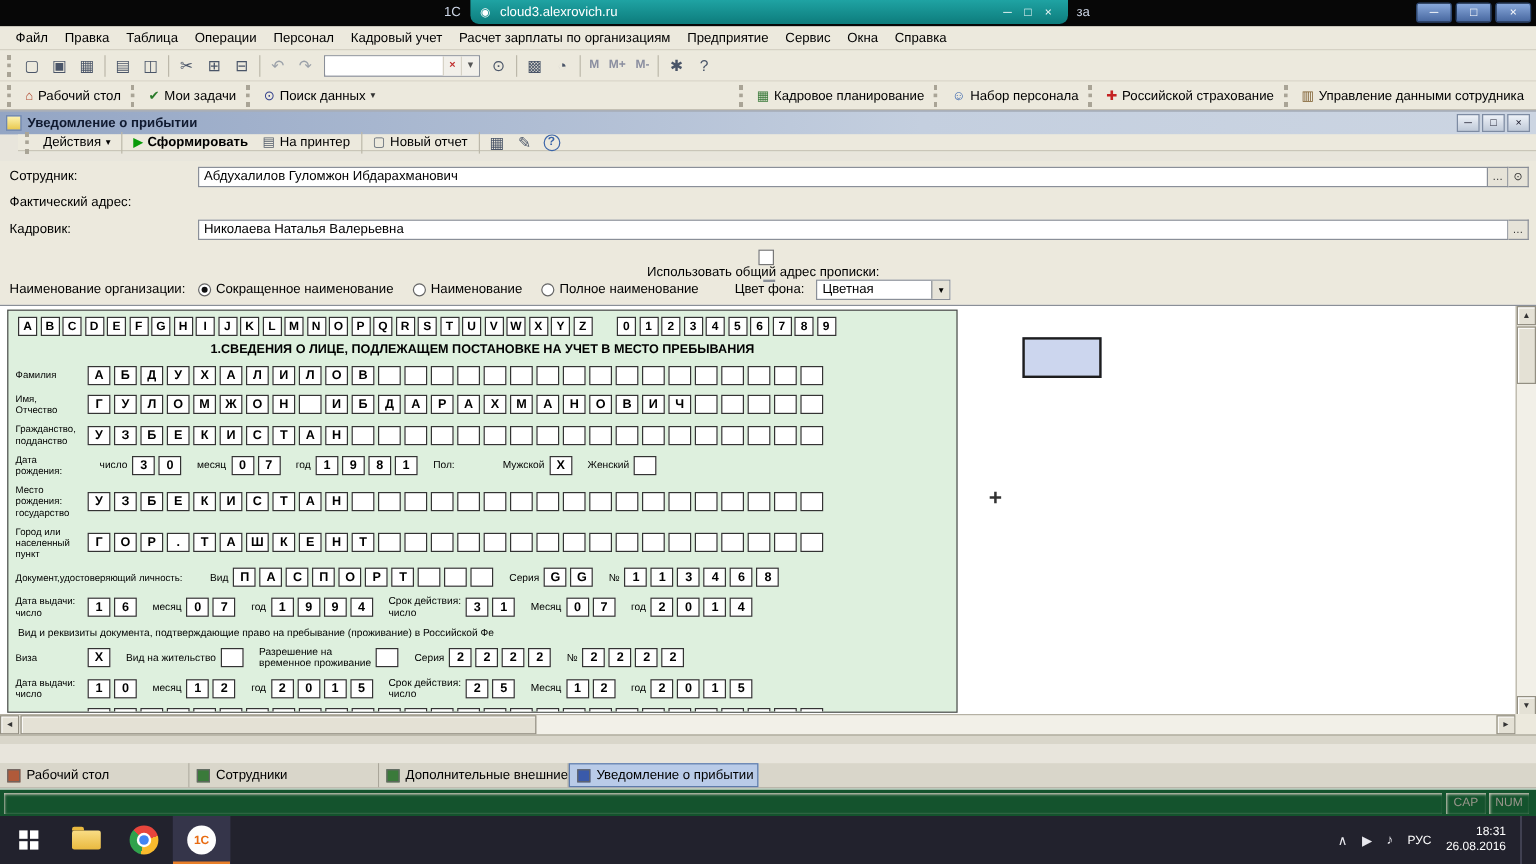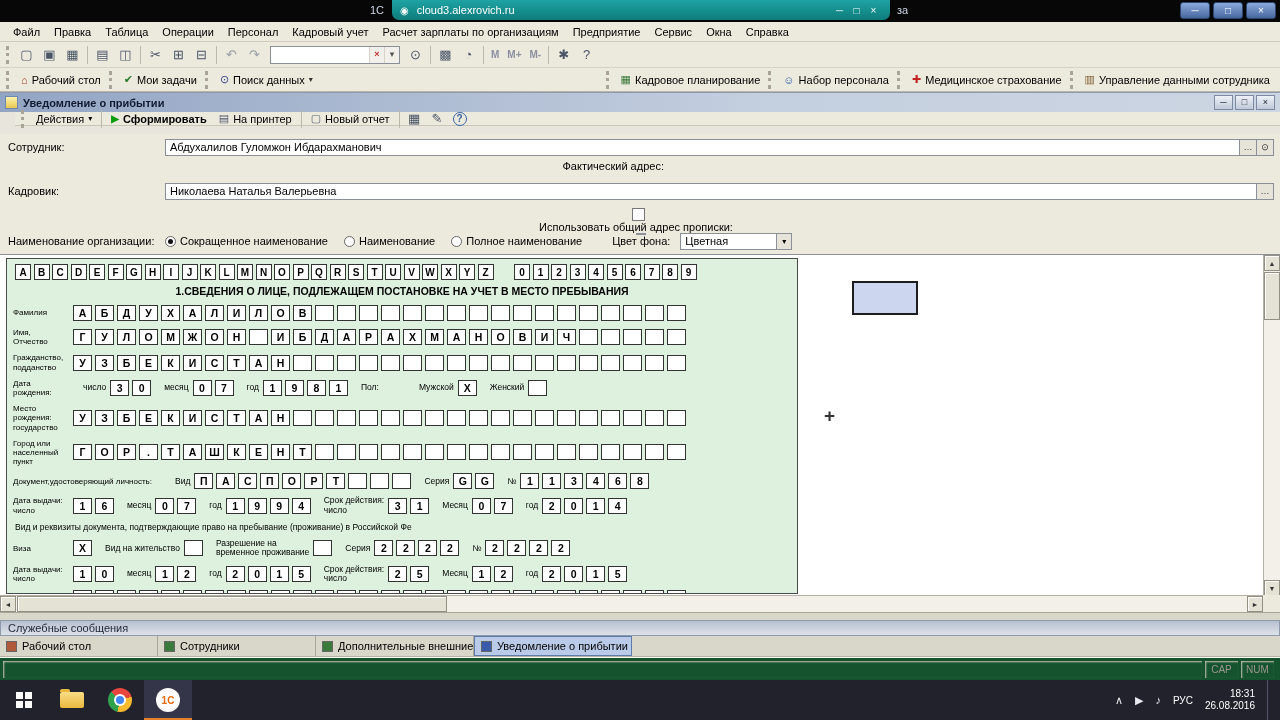--- a/index.html
+++ b/index.html
@@ -216,21 +216,21 @@
           <span>Кадровое планирование</span>
         </span>
         <span class="grip"></span>
         <span class="pbtn">
           <span class="g" style="color: rgb(42, 90, 170);">☺</span>
           <span>Набор персонала</span>
         </span>
         <span class="grip"></span>
         <span class="pbtn">
           <span class="g" style="color: rgb(196, 34, 34);">✚</span>
-          <span>Медицинское страхование</span>
+          <span>Российской страхование</span>
         </span>
         <span class="grip"></span>
         <span class="pbtn">
           <span class="g" style="color: rgb(122, 90, 42);">▥</span>
           <span>Управление данными сотрудника</span>
         </span>
       </div>
   </div>
 
   <div id="mdititle" class="abs">
@@ -271,21 +271,21 @@
 
   <div id="fields" class="abs" style="position:absolute;">
     <div class="frow" style="top:4px;">
       <span class="flab">Сотрудник:</span>
       <div class="finput">
           <span>Абдухалилов Гуломжон Ибдарахманович</span>
         </div>
       <span class="fbtn">…</span>
       <span class="fbtn">⊙</span>
     </div>
-    <div class="frow" style="top:26px;flex-direction:column;">
+    <div class="frow" style="top:26px;">
       <span class="flab">Фактический адрес:</span>
     </div>
     <div class="frow" style="top:48px;">
       <span class="flab">Кадровик:</span>
       <div class="finput">
           <span>Николаева Наталья Валерьевна</span>
         </div>
       <span class="fbtn">…</span>
     </div>
     <div class="frow" style="top:74px;flex-direction:column;">
@@ -688,23 +688,20 @@
     </div>
     <div id="hsb">
       <span class="sbtn" style="left:0;top:0;">◄</span>
       <span class="thumb" style="left:17px;top:0;width:430px;height:16px;"></span>
       <span class="sbtn" style="right:0;top:0;">►</span>
     </div>
     <div id="sbcorner"></div>
   </div>
 
   <div id="splitter" class="abs"></div>
-  <div id="svcbar" class="abs">
-    <span>Служебные сообщения</span>
-  </div>
   <div id="tabsbar" class="abs">
       <span class="wtab">
         <span class="ticn" style="background: rgb(176, 90, 58);"></span>
         <span>Рабочий стол</span>
       </span>
       <span class="wtab">
         <span class="ticn" style="background: rgb(58, 122, 58);"></span>
         <span>Сотрудники</span>
       </span>
       <span class="wtab">

